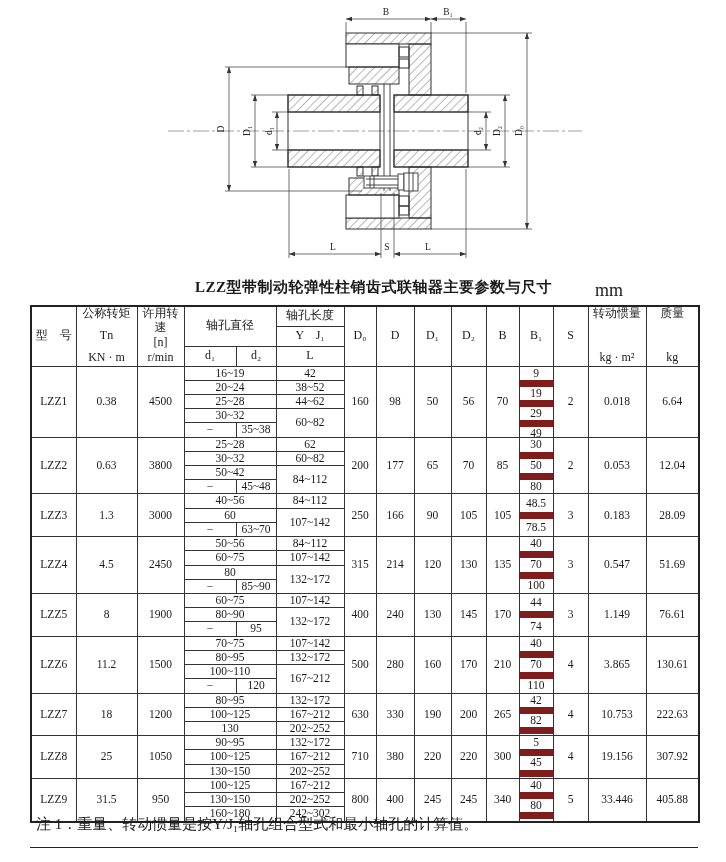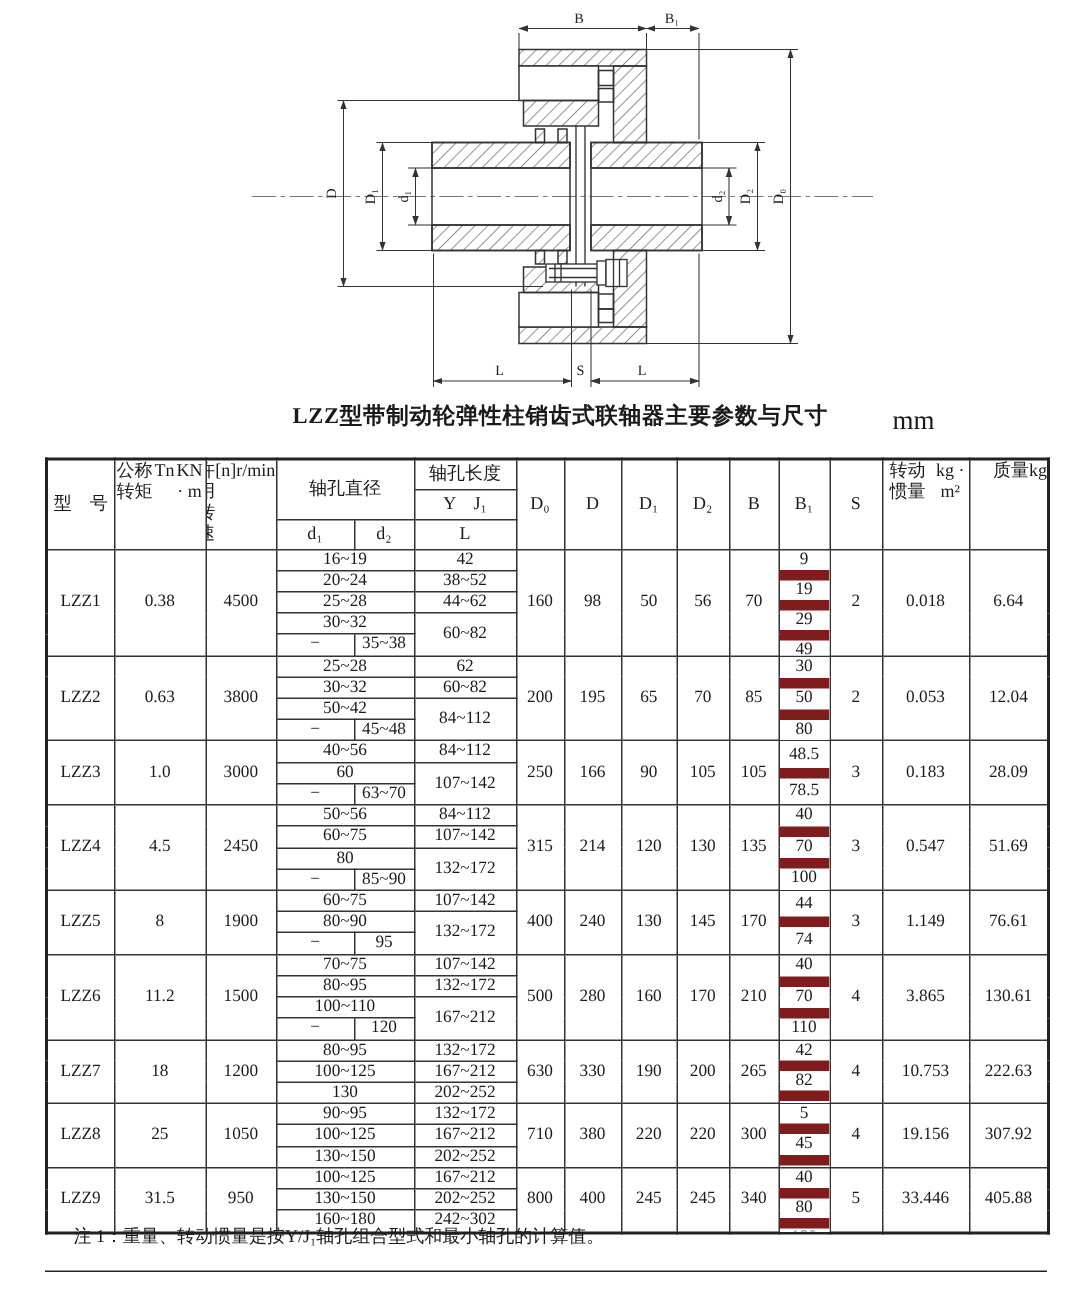--- a/index.html
+++ b/index.html
@@ -2,35 +2,35 @@
 <html><head>
 <meta charset="utf-8">
 <style>
   *{box-sizing:border-box;margin:0;padding:0}
   html,body{width:726px;height:862px;overflow:hidden}
   body{background:#ffffff;font-family:"Liberation Serif","DejaVu Serif",serif;color:#1a1a1a}
   .page{position:relative;width:726px;height:862px;background:#fff}
 
   .drawing{position:absolute;top:0;left:0}
 
-  .title-row{position:absolute;top:268px;left:0;width:726px;height:20px;font-size:15px}
+  .title-row{position:absolute;top:278px;left:0;width:726px;height:20px;font-size:15px}
   .doc-title{position:absolute;left:195px;top:0;font-weight:bold;white-space:nowrap;letter-spacing:.5px}
   .unit{position:absolute;left:595px;top:2px;font-size:18px}
 
   table.params{position:absolute;top:305px;left:30px;width:668px;border-collapse:collapse;table-layout:fixed;border:2px solid #222;background:#fff}
   .params th,.params td{border:1px solid #333;font-weight:normal;text-align:center;vertical-align:middle;padding:0;line-height:1.15;overflow:hidden;font-size:11.5px;background:#fff}
   .params thead th{font-size:12px;height:20px}
   .params tbody tr{height:14px}
-  .vspread{display:flex;flex-direction:row;justify-content:flex-end;height:58px}
+  .vspread{display:flex;flex-direction:column;justify-content:space-between;height:58px}
   td.b1{position:relative;padding:0}
   .b1wrap{position:absolute;inset:0;display:flex;flex-direction:column}
   .b1item{flex:1;display:flex;align-items:center;justify-content:center}
   .b1item + .b1item{border-top:7px solid #7f1d1d}
 
-  .notes{position:absolute;top:817px;left:49px;font-size:12px;line-height:15px;white-space:nowrap}
+  .notes{position:absolute;top:817px;left:36px;font-size:15px;line-height:15px;white-space:nowrap}
   .note2{padding-left:26px}
   .bottom-rule{position:absolute;top:847px;left:30px;width:668px;border-top:1.5px solid #222}
 </style>
 </head>
 <body>
 
 <div class="page">
 
   <svg class="drawing" width="726" height="272" viewBox="0 0 726 272">
     <defs>
@@ -260,21 +260,21 @@
           <td>−</td>
           <td>35~38</td>
         </tr>
         <tr>
           <td rowspan="4">LZZ2</td>
           <td rowspan="4">0.63</td>
           <td rowspan="4">3800</td>
           <td colspan="2">25~28</td>
           <td>62</td>
           <td rowspan="4">200</td>
-          <td rowspan="4">195</td>
+          <td rowspan="4">177</td>
           <td rowspan="4">65</td>
           <td rowspan="4">70</td>
           <td rowspan="4">85</td>
           <td rowspan="4" class="b1">
             <div class="b1wrap">
               <div class="b1item">30</div>
               <div class="b1item">50</div>
               <div class="b1item">80</div>
             </div>
           </td>
@@ -289,21 +289,21 @@
         <tr>
           <td colspan="2">50~42</td>
           <td rowspan="2">84~112</td>
         </tr>
         <tr>
           <td>−</td>
           <td>45~48</td>
         </tr>
         <tr>
           <td rowspan="3">LZZ3</td>
-          <td rowspan="3">1.0</td>
+          <td rowspan="3">1.3</td>
           <td rowspan="3">3000</td>
           <td colspan="2">40~56</td>
           <td>84~112</td>
           <td rowspan="3">250</td>
           <td rowspan="3">166</td>
           <td rowspan="3">90</td>
           <td rowspan="3">105</td>
           <td rowspan="3">105</td>
           <td rowspan="3" class="b1">
             <div class="b1wrap">

